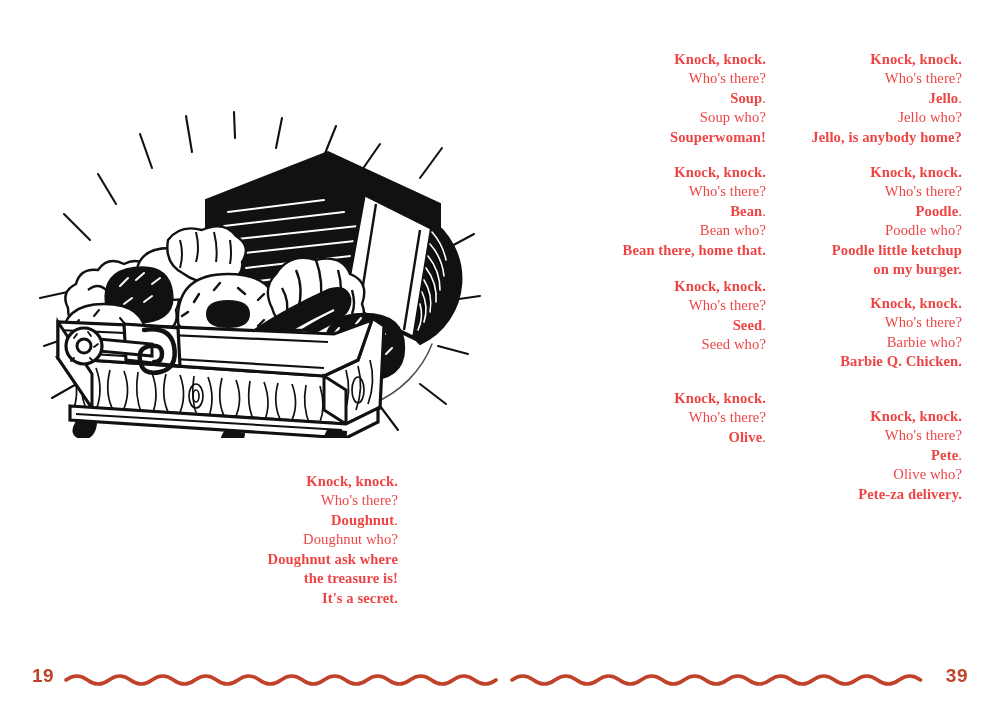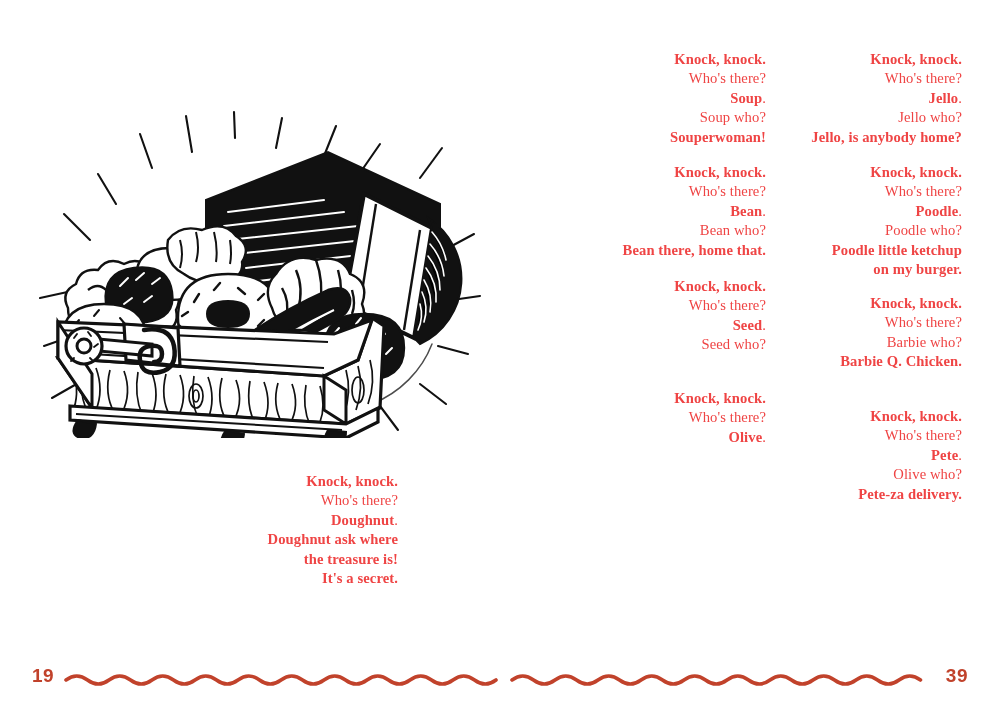--- a/index.html
+++ b/index.html
@@ -278,20 +278,21 @@
           <line x1="46" y1="250" x2="43" y2="253"></line>
         </g>
       </g>
     </svg>
   </div>
 
   <div class="joke" id="joke-doughnut">
       <span class="line b">Knock, knock.</span>
       <span class="line">Who's there?</span>
       <span class="line b">Doughnut<span class="dot">.</span></span>
+      <span class="line">Doughnut who?</span>
       <span class="line b">Doughnut ask where</span>
       <span class="line b">the treasure is!</span>
       <span class="line b">It's a secret.</span>
     </div>
 
   <div class="joke" id="joke-soup">
       <span class="line b">Knock, knock.</span>
       <span class="line">Who's there?</span>
       <span class="line b">Soup<span class="dot">.</span></span>
       <span class="line">Soup who?</span>

